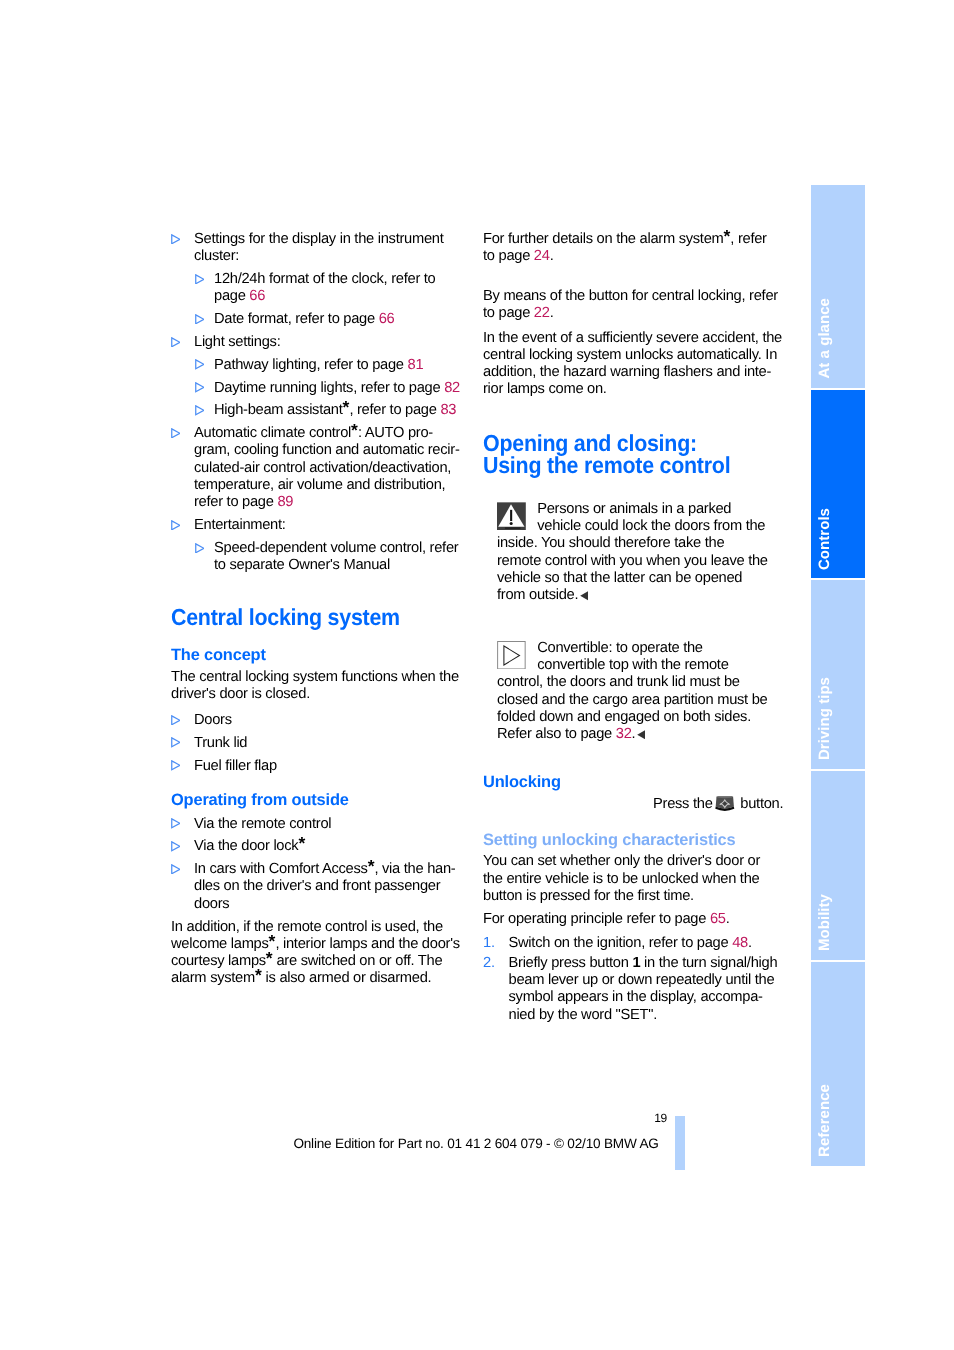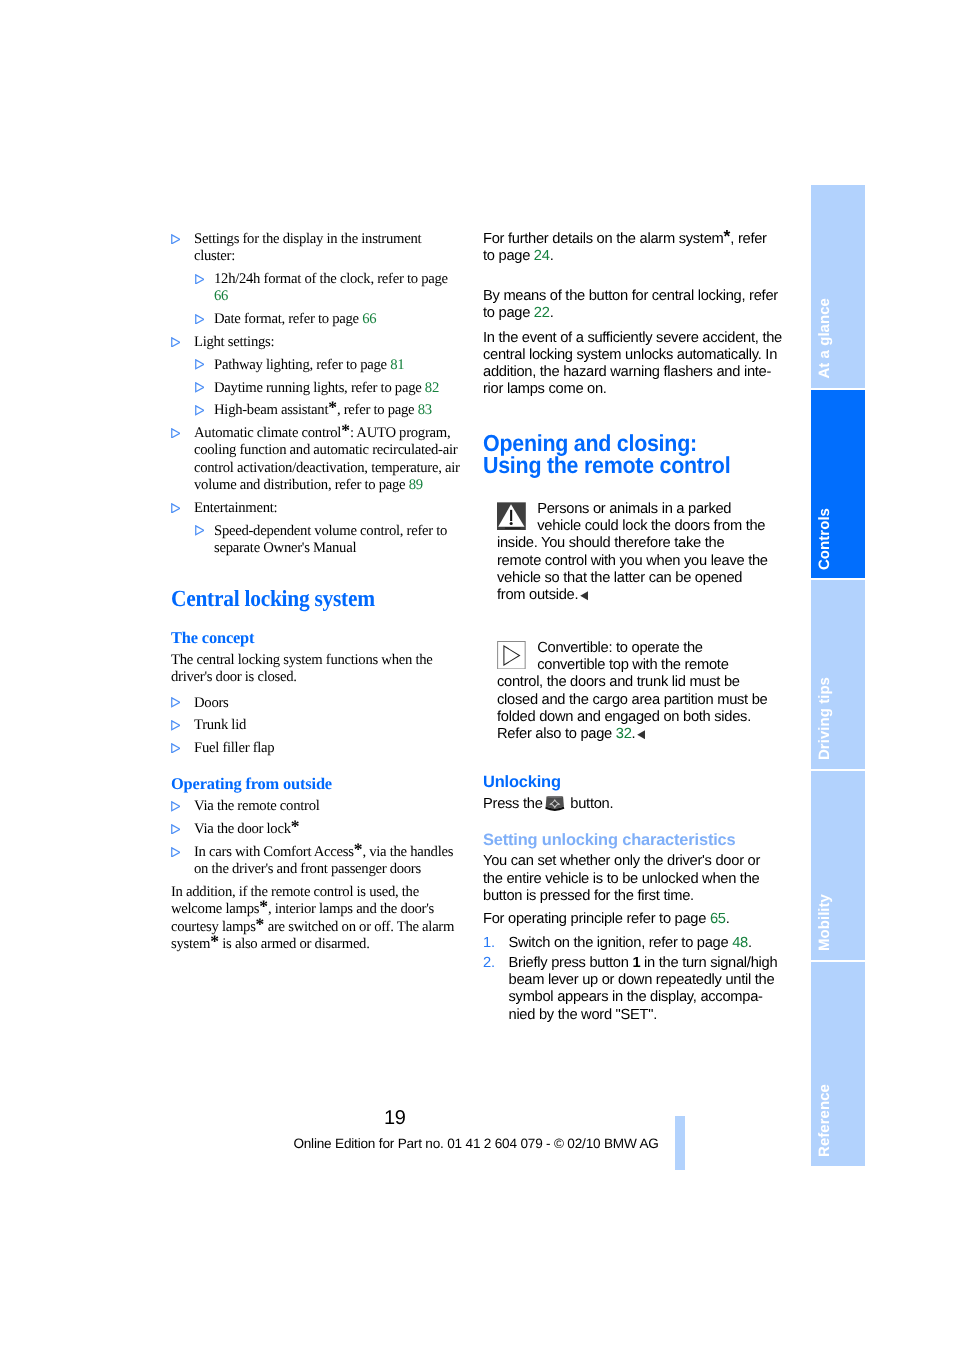--- a/index.html
+++ b/index.html
@@ -4,63 +4,63 @@
 <title>Owner's Manual</title>
 <style>
   html,body{margin:0;padding:0;background:#fff;}
   *{-webkit-font-smoothing:antialiased;text-rendering:geometricPrecision;}
   body{width:954px;height:1350px;
        font-family:"Liberation Sans",sans-serif;color:#000;}
   .page{position:relative;width:954px;height:1350px;overflow:hidden;background:#fff;}
 
   
   .col{position:absolute;font-size:14.7px;line-height:17.3px;letter-spacing:-0.28px;}
-  .colL{left:171px;top:231px;width:292px;font-family:Liberation Serif, serif;}
+  .colL{left:171px;top:231px;width:292px;}
   .colR{left:483px;top:231px;width:300.3px;}
 
   p{margin:0 0 3.0px 0;hyphens:manual;}
-  p[data-name="paragraph-press-button"]{margin:0 0 2.6px 0;height:17.3px;overflow:visible;}
+  p[data-name="paragraph-press-button"]{margin:0 0 2.6px 0;height:17.3px;overflow:visible;text-align:right;}
   p[data-name="paragraph-alarm-details"]{width:296px;}
 
   
   h1.sec{font-size:23.2px;line-height:22.0px;font-weight:bold;color:#0069fd;
      margin:0;letter-spacing:-0.28px;transform:scaleX(0.924);transform-origin:left top;
      white-space:nowrap;}
   h2.sub{font-size:16.4px;line-height:17.3px;font-weight:bold;color:#0069fd;margin:0;letter-spacing:-0.16px;}
   h3.sub3{font-size:16.4px;line-height:17.3px;font-weight:bold;color:#7faff8;margin:0;letter-spacing:-0.16px;}
 
   
   .bl{position:relative;padding-left:23px;margin:0 0 5.5px 0;hyphens:manual;}
   .bl2{position:relative;padding-left:19px;margin:0 0 5.5px 0;hyphens:manual;}
   .bl .bullet,.bl2 .bullet{position:absolute;left:-0.2px;top:2.7px;width:9.6px;height:10.6px;}
   .ind{margin-left:24px;}
 
   .num{position:relative;padding-left:25.5px;margin:0 0 3px 0;hyphens:manual;}
   .num .n{position:absolute;left:0;top:0;color:#2779f5;}
 
-  a.pg,.pg{color:#15803d;text-decoration:none;}
+  a.pg,.pg{color:#be185d;text-decoration:none;}
   .st{font-weight:bold;font-size:17.5px;line-height:0;vertical-align:0.6px;letter-spacing:0;}
   b{font-weight:bold;}
 
   
   .notice{position:relative;margin:14px;hyphens:manual;}
   .notice .ic{float:left;width:28.8px;height:28.4px;margin:0.9px 11.4px 0 0;}
   .endm{display:inline-block;width:8.2px;height:9.4px;vertical-align:-1.2px;margin-left:1.3px;}
 
   
   .tabs{position:absolute;left:811px;top:185px;width:54px;}
   .tab{width:54px;position:relative;}
   .tab .lbl{position:absolute;writing-mode:vertical-rl;transform:rotate(180deg);
      left:8.4px;bottom:8.8px;
      font-size:15px;font-weight:bold;color:#fff;letter-spacing:0.05px;line-height:12.5px;}
   .tabsep{height:2px;background:#fff;}
 
   
-  .pagenum{position:absolute;left:384px;top:1110.5px;width:267px;text-align:left;
-      font-size:20px;line-height:14px;letter-spacing:-0.28px;}
+  .pagenum{position:absolute;left:400px;top:1110.5px;width:267px;text-align:right;
+      font-size:12px;line-height:14px;letter-spacing:-0.28px;}
   .footer{position:absolute;left:293.4px;top:1137px;
       font-size:13.6px;line-height:14px;letter-spacing:-0.2px;white-space:nowrap;}
   .fbar{position:absolute;left:675.2px;top:1115.7px;width:9.8px;height:54.5px;background:#b2d2fd;}
 </style>
 </head>
 <body>
 
 <div class="page" data-name="manual-page">
 
   <div class="col colL" data-name="left-column">

